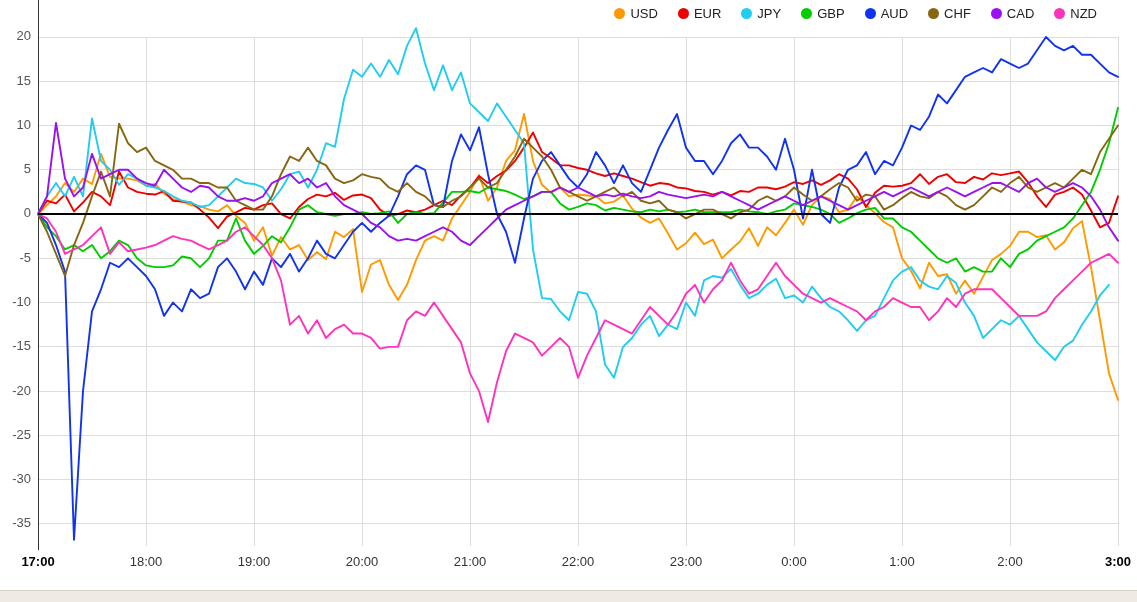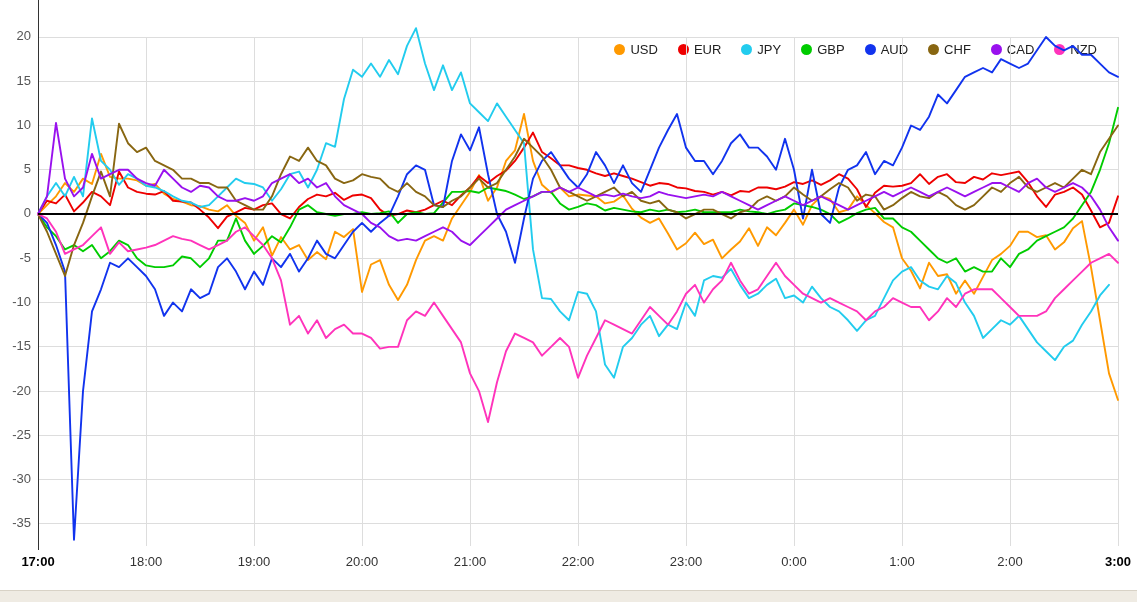--- a/index.html
+++ b/index.html
@@ -20,21 +20,20 @@
     top: 0;
     left: 0;
     width: 1137px;
     height: 26px;
     display: flex;
     align-items: center;
     justify-content: flex-end;
     padding-right: 40px;
     box-sizing: border-box;
     gap: 20px;
-    margin-top: 36px;
   }
   .legend-item {
     display: flex;
     align-items: center;
     gap: 5px;
     font-size: 13px;
     color: #222222;
     white-space: nowrap;
   }
   .legend-swatch {

